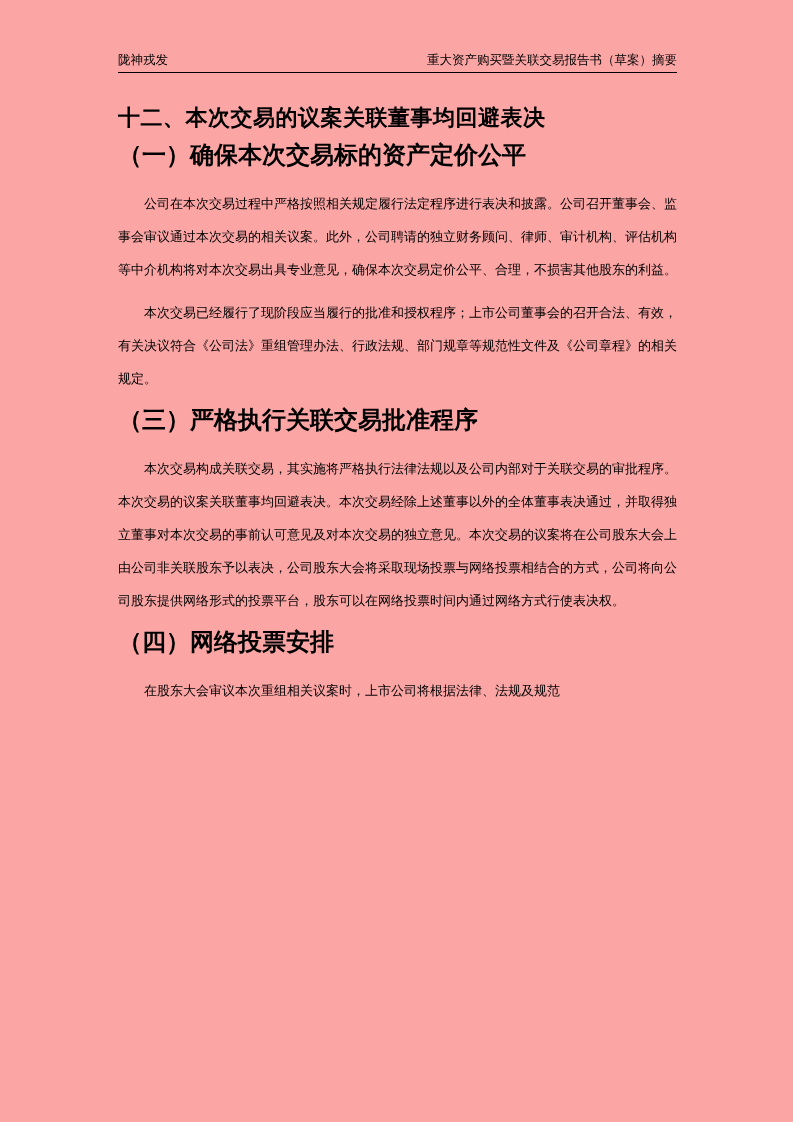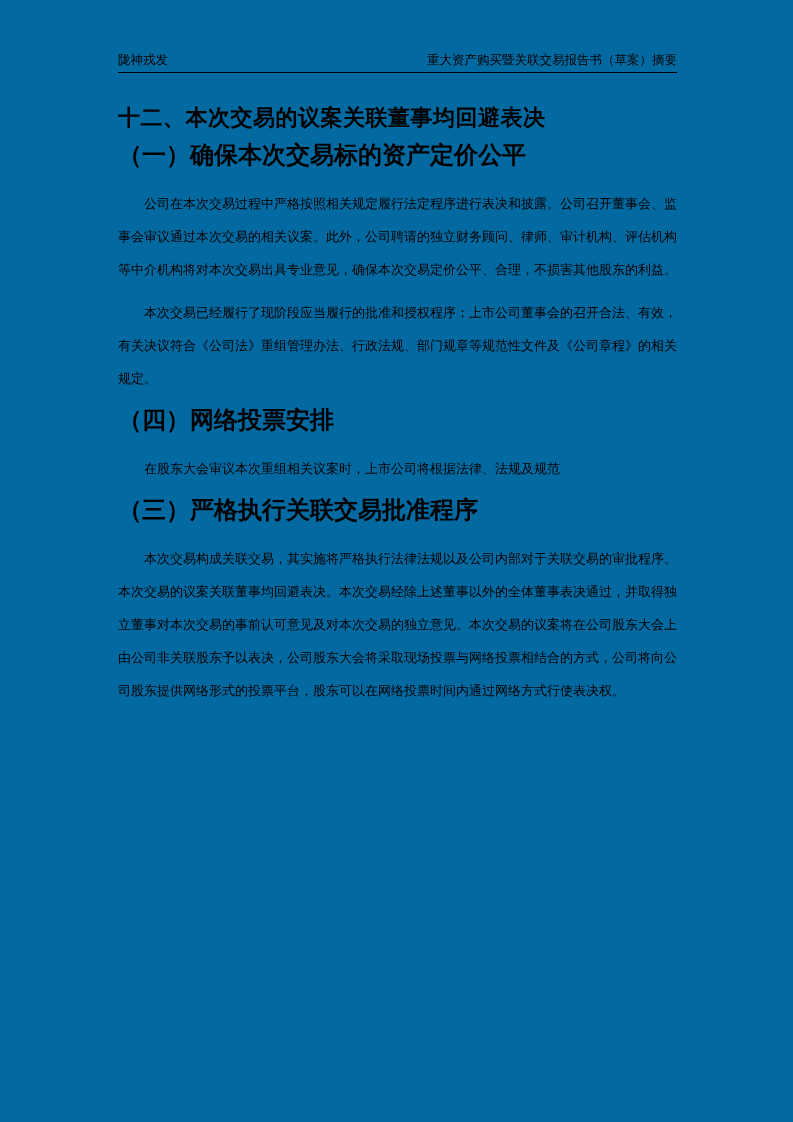--- a/index.html
+++ b/index.html
@@ -5,21 +5,21 @@
   html, body {
     margin: 0;
     padding: 0;
     background: #ffffff;
   }
   .page {
     position: relative;
     width: 793px;
     height: 1122px;
     margin: 0 auto;
-    background: #0369a1;
+    background: #fca5a5;
     color: #000000;
     box-sizing: border-box;
     padding: 53px 116px 0 118px;
     overflow: hidden;
     font-family: "Liberation Serif", "DejaVu Serif", serif;
   }
   .doc-header {
     display: flex;
     justify-content: space-between;
     align-items: flex-end;
@@ -78,24 +78,24 @@
   <h1 class="doc-title">十二、本次交易的议案关联董事均回避表决</h1>
 
   <section>
     <h2 class="sec-heading">（一）确保本次交易标的资产定价公平</h2>
     <p class="body-para">公司在本次交易过程中严格按照相关规定履行法定程序进行表决和披露。公司召开董事会、监事会审议通过本次交易的相关议案。此外，公司聘请的独立财务顾问、律师、审计机构、评估机构等中介机构将对本次交易出具专业意见，确保本次交易定价公平、合理，不损害其他股东的利益。</p>
     <p class="body-para">本次交易已经履行了现阶段应当履行的批准和授权程序；上市公司董事会的召开合法、有效，有关决议符合《公司法》重组管理办法、行政法规、部门规章等规范性文件及《公司章程》的相关规定。</p>
   </section>
 
 
   <section>
-    <h2 class="sec-heading">（四）网络投票安排</h2>
-    <p class="body-para">在股东大会审议本次重组相关议案时，上市公司将根据法律、法规及规范</p>
+    <h2 class="sec-heading">（三）严格执行关联交易批准程序</h2>
+    <p class="body-para">本次交易构成关联交易，其实施将严格执行法律法规以及公司内部对于关联交易的审批程序。本次交易的议案关联董事均回避表决。本次交易经除上述董事以外的全体董事表决通过，并取得独立董事对本次交易的事前认可意见及对本次交易的独立意见。本次交易的议案将在公司股东大会上由公司非关联股东予以表决，公司股东大会将采取现场投票与网络投票相结合的方式，公司将向公司股东提供网络形式的投票平台，股东可以在网络投票时间内通过网络方式行使表决权。</p>
   </section>
 
   <section>
-    <h2 class="sec-heading">（三）严格执行关联交易批准程序</h2>
-    <p class="body-para">本次交易构成关联交易，其实施将严格执行法律法规以及公司内部对于关联交易的审批程序。本次交易的议案关联董事均回避表决。本次交易经除上述董事以外的全体董事表决通过，并取得独立董事对本次交易的事前认可意见及对本次交易的独立意见。本次交易的议案将在公司股东大会上由公司非关联股东予以表决，公司股东大会将采取现场投票与网络投票相结合的方式，公司将向公司股东提供网络形式的投票平台，股东可以在网络投票时间内通过网络方式行使表决权。</p>
+    <h2 class="sec-heading">（四）网络投票安排</h2>
+    <p class="body-para">在股东大会审议本次重组相关议案时，上市公司将根据法律、法规及规范</p>
   </section>
 
   <div class="page-number">25</div>
 
 </div>
 
 </body></html>

